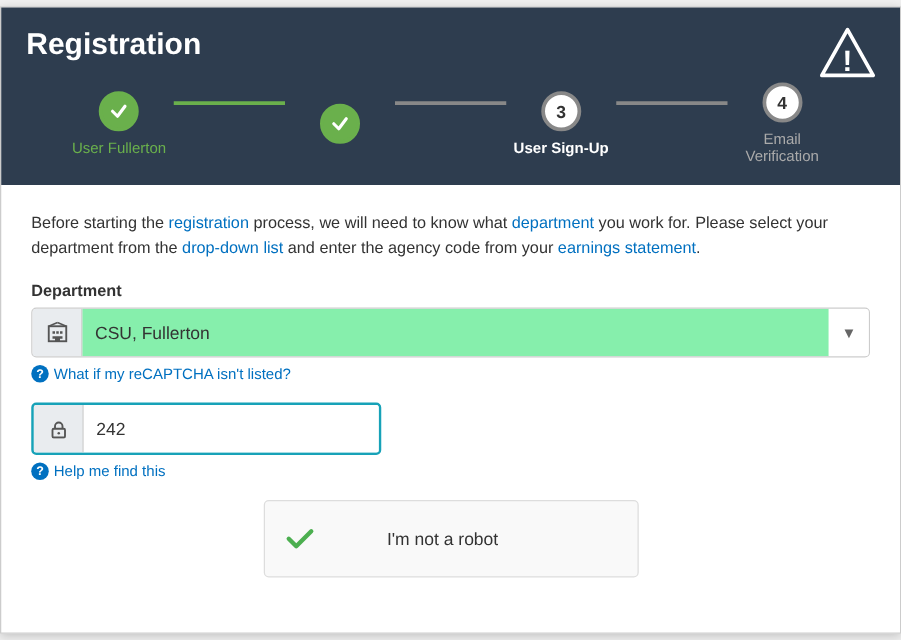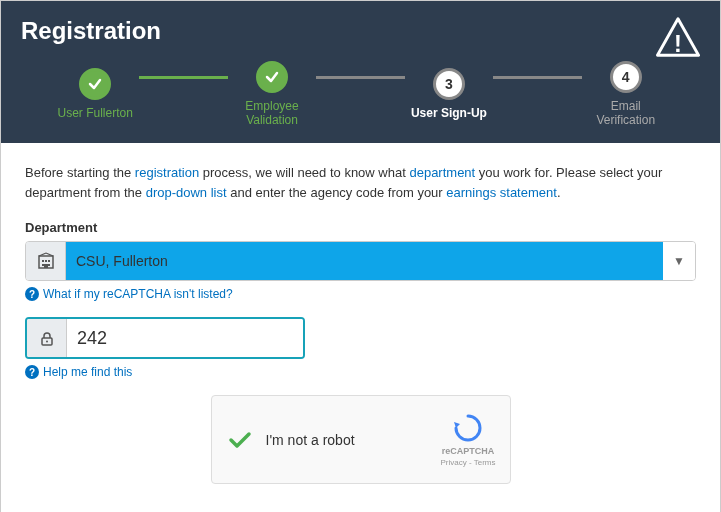--- a/index.html
+++ b/index.html
@@ -137,21 +137,21 @@
       font-size: 16px;
     }
     .input-group select,
     .input-group input {
       flex: 1;
       border: none;
       outline: none;
       padding: 8px 10px;
       font-size: 14px;
       color: #333;
-      background: #0ea5e9;
+      background: #86efac;
       height: 38px;
     }
     .input-group select {
       appearance: none;
       -webkit-appearance: none;
     }
     .select-arrow {
       padding: 0 10px;
       color: #666;
       font-size: 12px;
@@ -200,21 +200,21 @@
       justify-content: center;
       min-width: 40px;
       color: #555;
       font-size: 14px;
     }
     .agency-input-wrapper input {
       flex: 1;
       border: none;
       outline: none;
       padding: 8px 10px;
-      font-size: 18px;
+      font-size: 14px;
       color: #333;
       background: #fff;
       height: 38px;
     }
     
     .recaptcha-box {
       background: #f9f9f9;
       border: 1px solid #ddd;
       border-radius: 4px;
       width: 300px;
@@ -229,20 +229,21 @@
       align-items: center;
       gap: 12px;
     }
     .check-circle {
       width: 28px;
       height: 28px;
     }
     .recaptcha-text {
       font-size: 14px;
       color: #333;
+      margin-left: 44px;
     }
     .recaptcha-logo-area {
       display: flex;
       flex-direction: column;
       align-items: center;
       gap: 2px;
     }
     .recaptcha-logo {
       width: 32px;
       height: 32px;
@@ -287,21 +288,20 @@
       </div>
 
       <div class="connector green"></div>
 
       <div class="step-item">
         <div class="step-circle completed">
           <svg width="14" height="14" viewBox="0 0 14 14">
               <polyline points="2,7 6,11 12,3" stroke="#fff" stroke-width="2.5" fill="none" stroke-linecap="round" stroke-linejoin="round"></polyline>
             </svg>
         </div>
-        <div class="step-label completed">Employee Validation</div>
       </div>
 
       <div class="connector gray"></div>
 
       <div class="step-item">
         <div class="step-circle active">3</div>
         <div class="step-label active">User Sign-Up</div>
       </div>
 
       <div class="connector gray"></div>
@@ -365,29 +365,16 @@
       </a>
     </div>
 
     <div class="recaptcha-box">
       <div class="recaptcha-left">
         <svg class="check-circle" viewBox="0 0 28 28" xmlns="http://www.w3.org/2000/svg">
           <polyline points="5,14 11,20 23,8" stroke="#4caf50" stroke-width="3.5" fill="none" stroke-linecap="round" stroke-linejoin="round"></polyline>
         </svg>
         <span class="recaptcha-text">I'm not a robot</span>
       </div>
-      <div class="recaptcha-logo-area">
-
-        <svg class="recaptcha-logo" viewBox="0 0 32 32" xmlns="http://www.w3.org/2000/svg">
-          <path d="M16 4 A12 12 0 1 1 4 16" fill="none" stroke="#4285f4" stroke-width="3" stroke-linecap="round"></path>
-          <path d="M4 16 L2 10 L8 12 Z" fill="#4285f4"></path>
-        </svg>
-        <div class="recaptcha-brand">reCAPTCHA</div>
-        <div class="recaptcha-links">
-          <a>Privacy</a>
-          <span> - </span>
-          <a>Terms</a>
-        </div>
-      </div>
     </div>
 
   </div>
 </div>
 
 </body></html>

